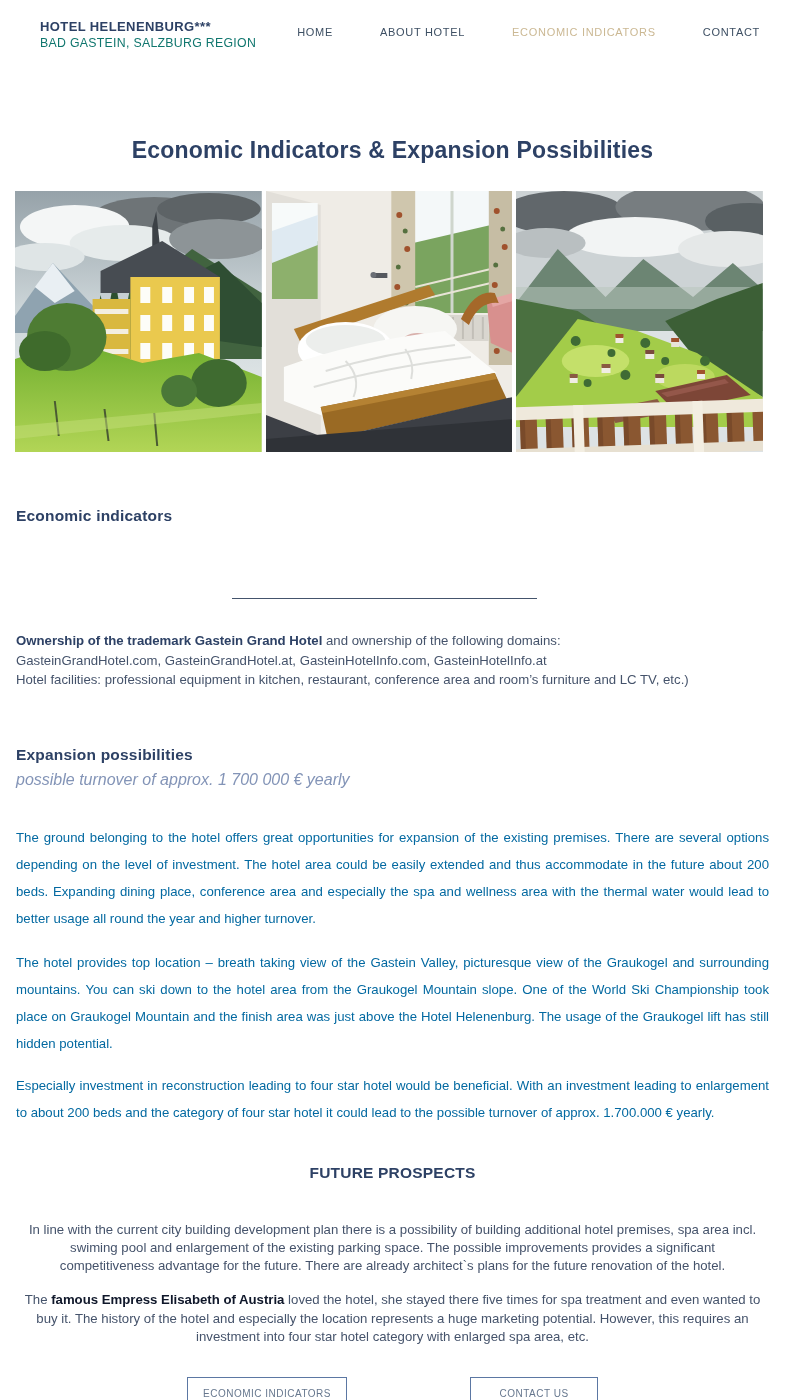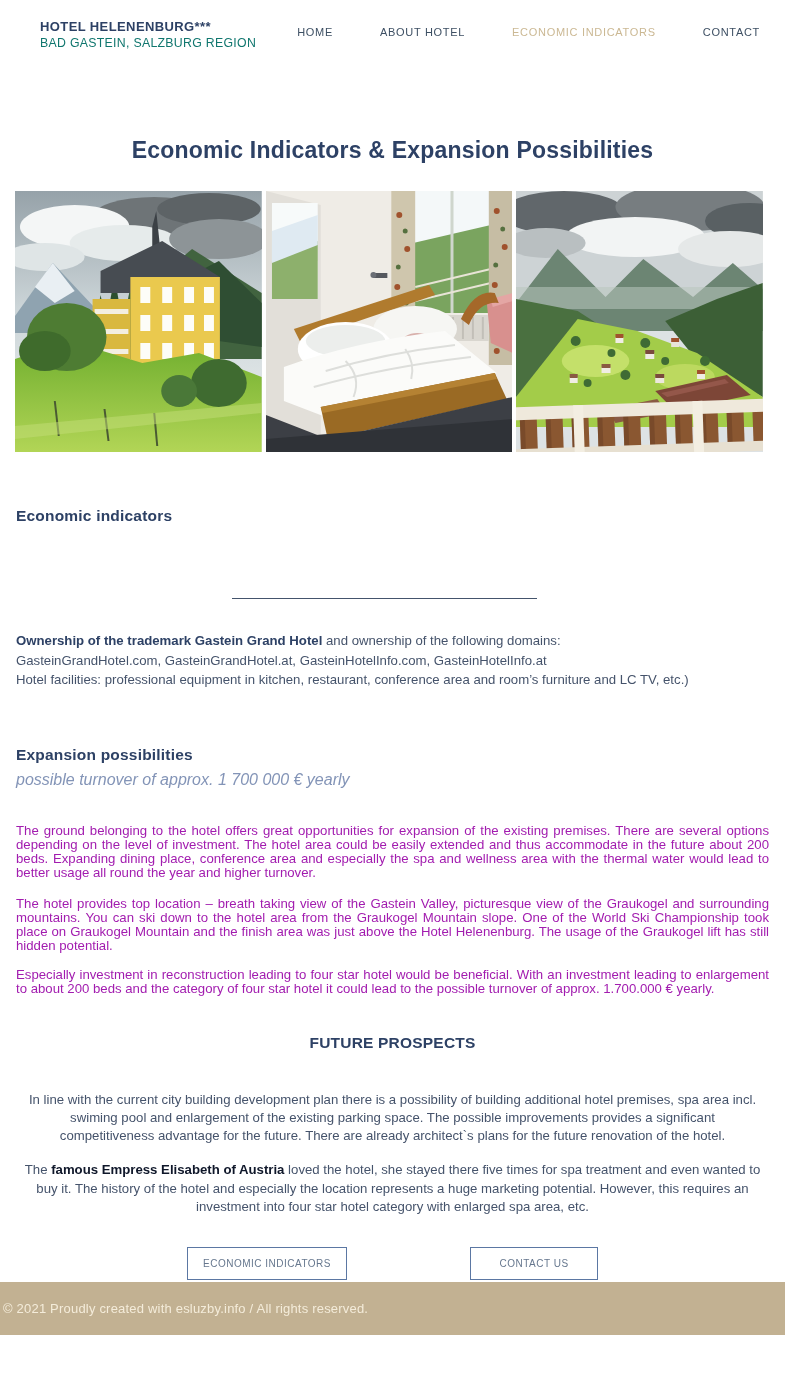--- a/index.html
+++ b/index.html
@@ -47,22 +47,22 @@
   .divider {
     margin-top:73px; margin-left:232px; width:305px; height:0;
     border-top:1px solid #44546c;
   }
   .body-text { font-size:13.2px; color:#45536b; line-height:19.5px; }
   .ownership { margin:32px 16px 0 16px; }
   .ownership b { color:#2d4165; }
   .exp-heading { margin:56px 16px 0 16px; }
   .exp-sub { margin:7px 16px 7px 16px; font-size:16px; color:#8394b7;font-style:italic; }
   .para {
-    margin:0 16px; text-align:justify; font-size:13.2px; color:#a21caf;
-    line-height:14px;
+    margin:0 16px; text-align:justify; font-size:13.2px; color:#0369a1;
+    line-height:27px;
   }
   .para.p1 { margin-top:28px; }
   .para.p2 { margin-top:17px; }
   .para.p3 { margin-top:15px; }
   .future-heading { margin-top:38px; text-align:center; }
   .c-para {
     margin:0 24px; text-align:center; font-size:13.2px; color:#45536b;
     line-height:18.3px;
   }
   .c-para.f1 { margin-top:39px; }

